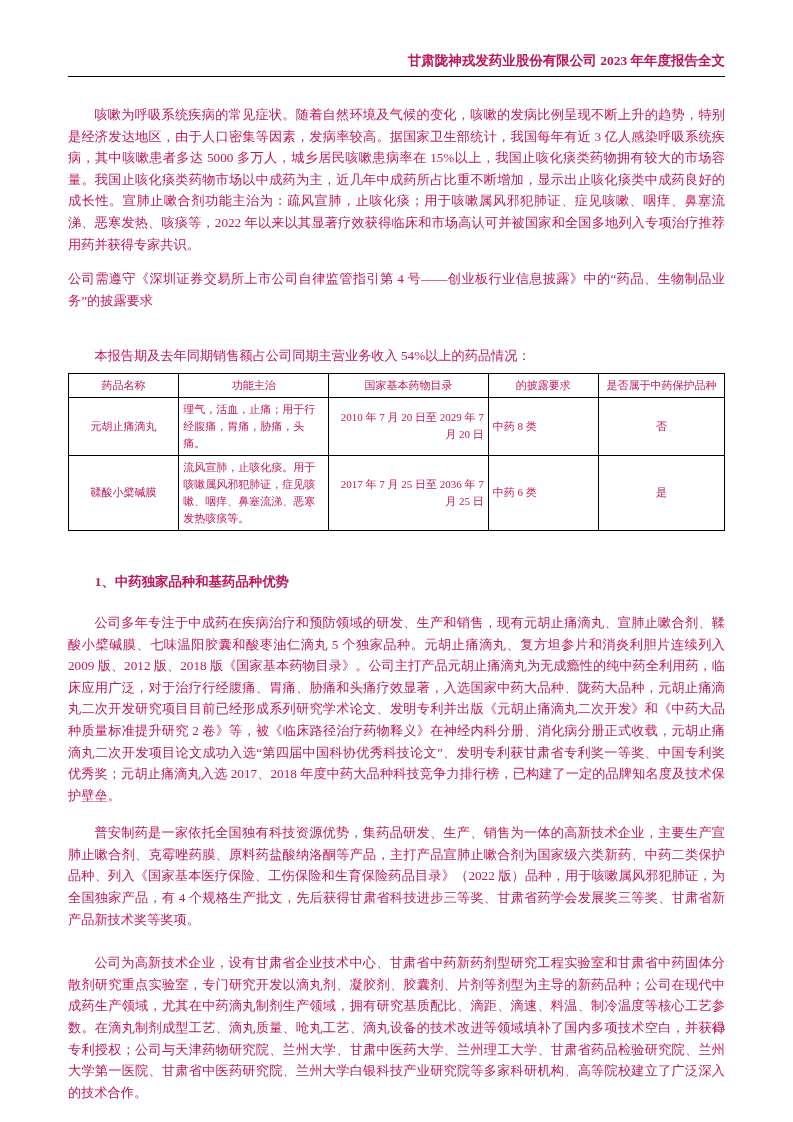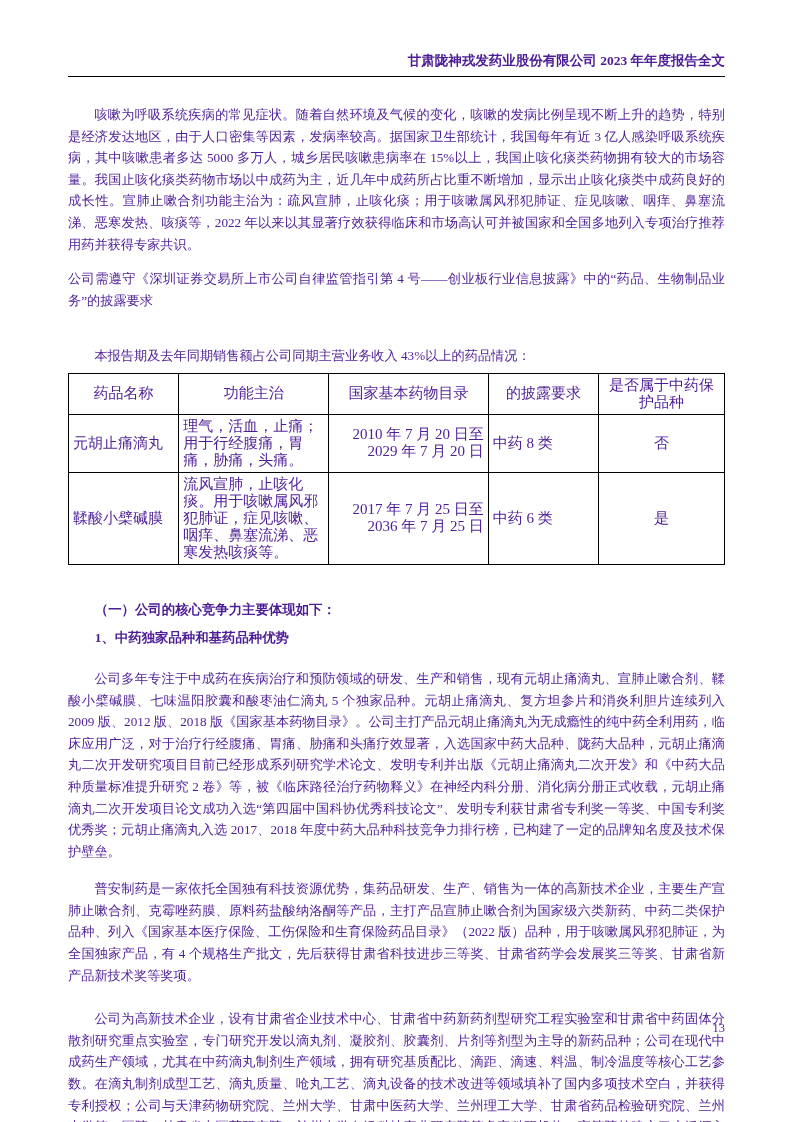--- a/index.html
+++ b/index.html
@@ -7,21 +7,21 @@
     padding: 0;
     background: #ffffff;
   }
   .page {
     position: relative;
     width: 793px;
     height: 1122px;
     margin: 0 auto;
     background: #ffffff;
     font-family: "Liberation Serif", "DejaVu Serif", serif;
-    color: #4c1d95;
+    color: #be185d;
     box-sizing: border-box;
   }
   .header {
     position: absolute;
     top: 52px;
     left: 68px;
     right: 68px;
     text-align: right;
     font-size: 13.5px;
     font-weight: bold;
@@ -69,33 +69,33 @@
     font-size: 13.4px;
     font-weight: bold;
     margin: 0;
     line-height: 22px;
     text-indent: 26.8px;
   }
   table.drugs {
     border-collapse: collapse;
     width: 657px;
     margin: 6px 0 0 0;
-    font-size: 15px;
+    font-size: 11px;
     line-height: 17px;
   }
   table.drugs th, table.drugs td {
     border: 1px solid #000000;
     padding: 3px 4px;
     vertical-align: middle;
   }
   table.drugs th {
     font-weight: normal;
     text-align: center;
   }
-  .c-name { width: 108px; text-align: left; }
+  .c-name { width: 108px; text-align: center; }
   .c-func { width: 150px; text-align: left; }
   .c-date { width: 160px; text-align: right; }
   .c-reg  { width: 108px; text-align: left; }
   .c-prot { width: 125px; text-align: center; margin-left: 14px; }
   .pagenum {
     position: absolute;
     bottom: 86px;
     right: 68px;
     font-size: 12.5px;
     font-family: "Liberation Serif", "DejaVu Serif", serif;
@@ -115,21 +115,21 @@
 
     <div class="blockgap"></div>
 
     <p>公司需遵守《深圳证券交易所上市公司自律监管指引第 4 号——创业板行业信息披露》中的“药品、生物制品业务”的披露要求</p>
 
     <div class="blockgap"></div>
 
 
     <div class="smallgap"></div>
 
-    <p class="indent2">本报告期及去年同期销售额占公司同期主营业务收入 43%以上的药品情况：</p>
+    <p class="indent2">本报告期及去年同期销售额占公司同期主营业务收入 54%以上的药品情况：</p>
 
     <table class="drugs">
       <thead>
         <tr>
           <th class="c-name">药品名称</th>
           <th class="c-func">功能主治</th>
           <th class="c-date">国家基本药物目录</th>
           <th class="c-reg">的披露要求</th>
           <th class="c-prot">是否属于中药保护品种</th>
         </tr>
@@ -150,21 +150,20 @@
           <td class="c-prot">是</td>
         </tr>
       </tbody>
     </table>
 
     <div style="height:22px"></div>
 
 
     <div style="height:12px"></div>
 
-    <p class="sub-head">（一）公司的核心竞争力主要体现如下：</p>
 
     <div style="height:6px"></div>
 
     <p class="sub-head">1、中药独家品种和基药品种优势</p>
 
     <div style="height:3px"></div>
 
     <p class="indent2">公司多年专注于中成药在疾病治疗和预防领域的研发、生产和销售，现有元胡止痛滴丸、宣肺止嗽合剂、鞣酸小檗碱膜、七味温阳胶囊和酸枣油仁滴丸 5 个独家品种。元胡止痛滴丸、复方坦参片和消炎利胆片连续列入 2009 版、2012 版、2018 版《国家基本药物目录》。公司主打产品元胡止痛滴丸为无成瘾性的纯中药全利用药，临床应用广泛，对于治疗行经腹痛、胃痛、胁痛和头痛疗效显著，入选国家中药大品种、陇药大品种，元胡止痛滴丸二次开发研究项目目前已经形成系列研究学术论文、发明专利并出版《元胡止痛滴丸二次开发》和《中药大品种质量标准提升研究 2 卷》等，被《临床路径治疗药物释义》在神经内科分册、消化病分册正式收载，元胡止痛滴丸二次开发项目论文成功入选“第四届中国科协优秀科技论文”、发明专利获甘肃省专利奖一等奖、中国专利奖优秀奖；元胡止痛滴丸入选 2017、2018 年度中药大品种科技竞争力排行榜，已构建了一定的品牌知名度及技术保护壁垒。</p>
 
     <p class="indent2">普安制药是一家依托全国独有科技资源优势，集药品研发、生产、销售为一体的高新技术企业，主要生产宣肺止嗽合剂、克霉唑药膜、原料药盐酸纳洛酮等产品，主打产品宣肺止嗽合剂为国家级六类新药、中药二类保护品种、列入《国家基本医疗保险、工伤保险和生育保险药品目录》（2022 版）品种，用于咳嗽属风邪犯肺证，为全国独家产品，有 4 个规格生产批文，先后获得甘肃省科技进步三等奖、甘肃省药学会发展奖三等奖、甘肃省新产品新技术奖等奖项。</p>

